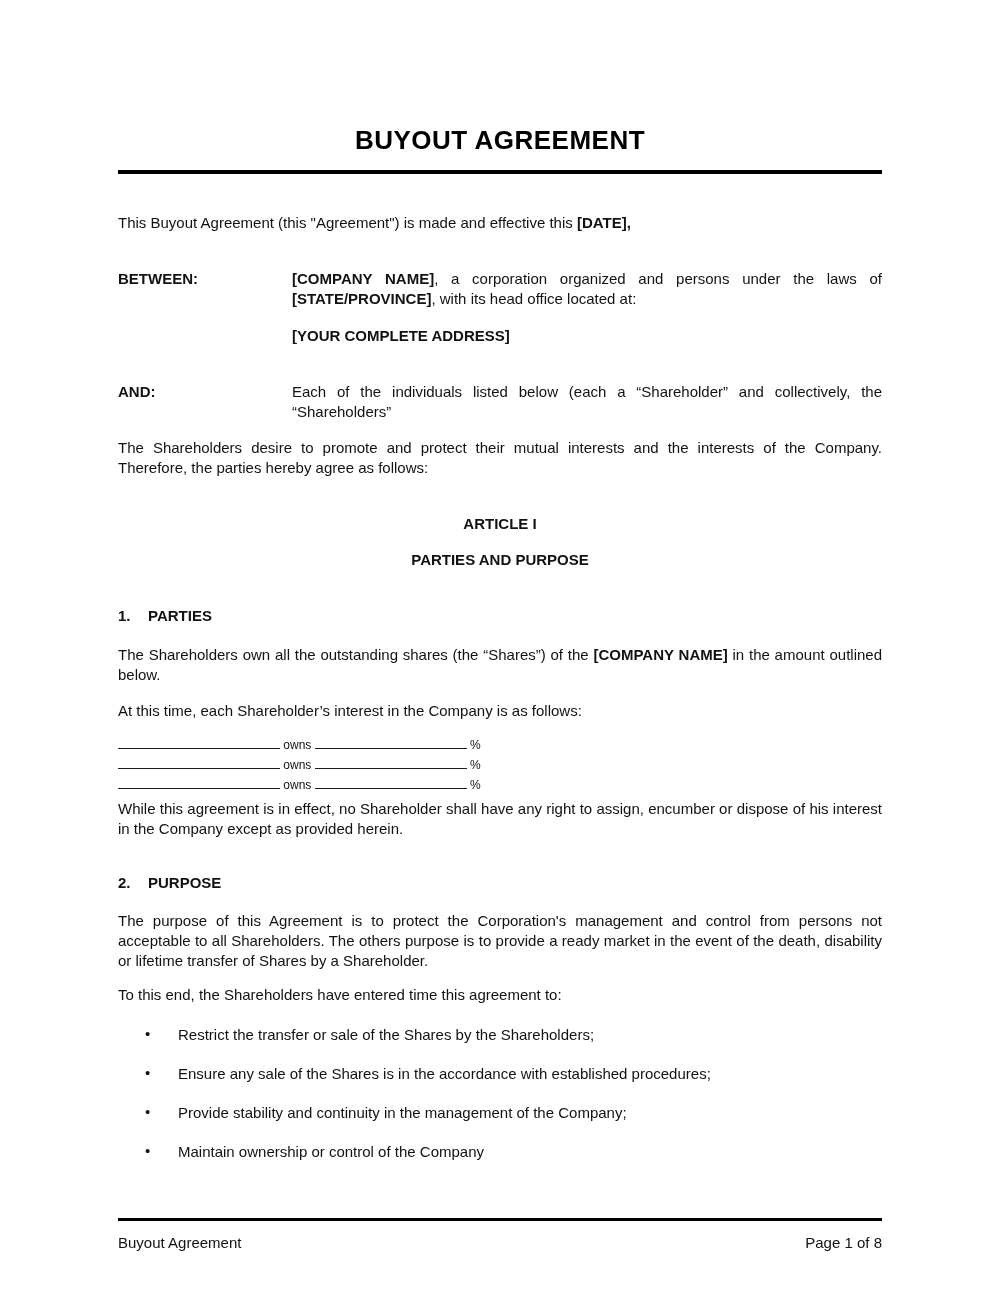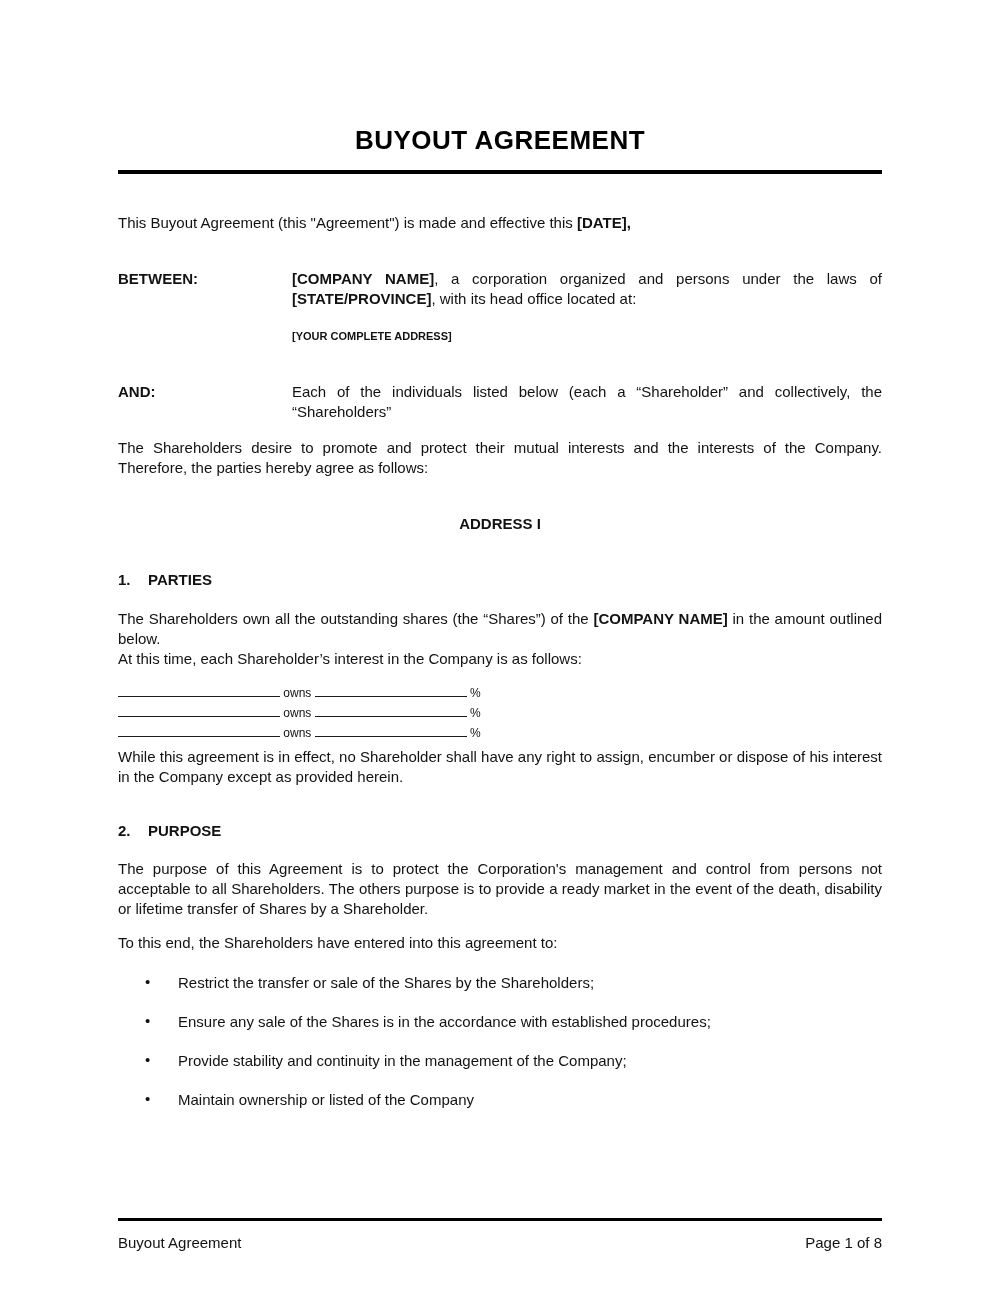--- a/index.html
+++ b/index.html
@@ -51,21 +51,21 @@
   .and-row { margin-top: 36px; }
   .party-label {
     flex: 0 0 174px;
     width: 174px;
     font-weight: bold;
   }
   .party-text { flex: 1; }
 
   .address-row {
     margin: 17px 0 0 174px;
-    font-size: 11px;
+    font-size: 15px;
     line-height: 20px;
     font-weight: bold;
   }
 
   .preamble { margin-top: 16px; }
 
   .center-head {
     margin: 36px 0 0 0;
     text-align: center;
     font-size: 15px;
@@ -78,21 +78,21 @@
     margin-top: 36px;
     display: flex;
     font-size: 15px;
     line-height: 20px;
     font-weight: bold;
   }
   .sec-head.sec2 { margin-top: 34px; }
   .sec-num { flex: 0 0 30px; width: 30px; }
 
   .s1p1 { margin-top: 19px; }
-  .s1p2 { }
+  .s1p2 { margin-top: 16px; }
   .s1p3 { margin-top: 4px; }
   .s2p1 { margin-top: 18px; }
   .s2p2 { margin-top: 14px; }
 
   .owns-block {
     margin-top: 14px;
     font-size: 12px;
     line-height: 20px;
   }
   .owns-row { white-space: nowrap; }
@@ -153,21 +153,22 @@
 
   <div class="address-row">[YOUR COMPLETE ADDRESS]</div>
 
   <div class="party-row and-row">
     <div class="party-label">AND:</div>
     <div class="party-text just">Each of the individuals listed below (each a “Shareholder” and collectively, the “Shareholders”</div>
   </div>
 
   <p class="para just preamble">The Shareholders desire to promote and protect their mutual interests and the interests of the Company. Therefore, the parties hereby agree as follows:</p>
 
-  <h2 class="center-head">ADDRESS I</h2>
+  <h2 class="center-head">ARTICLE I</h2>
+  <h2 class="center-head sub">PARTIES AND PURPOSE</h2>
 
   <div class="sec-head">
     <span class="sec-num">1.</span>
     <span>PARTIES</span>
   </div>
 
   <p class="para just s1p1"><span>The Shareholders own all the outstanding shares (the “Shares”) of the </span><span class="b">[COMPANY NAME]</span><span> in the amount outlined below.</span></p>
 
   <p class="para s1p2">At this time, each Shareholder’s interest in the Company is as follows:</p>
 
@@ -178,27 +179,27 @@
   </div>
 
   <p class="para just s1p3">While this agreement is in effect, no Shareholder shall have any right to assign, encumber or dispose of his interest in the Company except as provided herein.</p>
 
   <div class="sec-head sec2">
     <span class="sec-num">2.</span>
     <span>PURPOSE</span>
   </div>
 
   <p class="para just s2p1">The purpose of this Agreement is to protect the Corporation's management and control from persons not acceptable to all Shareholders.  The others purpose is to provide a ready market in the event of the death, disability or lifetime transfer of Shares by a Shareholder.</p>
-  <p class="para s2p2">To this end, the Shareholders have entered into this agreement to:</p>
+  <p class="para s2p2">To this end, the Shareholders have entered time this agreement to:</p>
 
   <ul class="bullets">
     <li><span class="bullet-dot">•</span><span>Restrict the transfer or sale of the Shares by the Shareholders;</span></li>
     <li><span class="bullet-dot">•</span><span>Ensure any sale of the Shares is in the accordance with established procedures;</span></li>
     <li><span class="bullet-dot">•</span><span>Provide stability and continuity in the management of the Company;</span></li>
-    <li><span class="bullet-dot">•</span><span>Maintain ownership or listed of the Company</span></li>
+    <li><span class="bullet-dot">•</span><span>Maintain ownership or control of the Company</span></li>
   </ul>
 
   <div class="footer">
     <div class="footer-rule"></div>
     <div class="footer-text">
       <span>Buyout Agreement</span>
       <span>Page 1 of 8</span>
     </div>
   </div>
 

